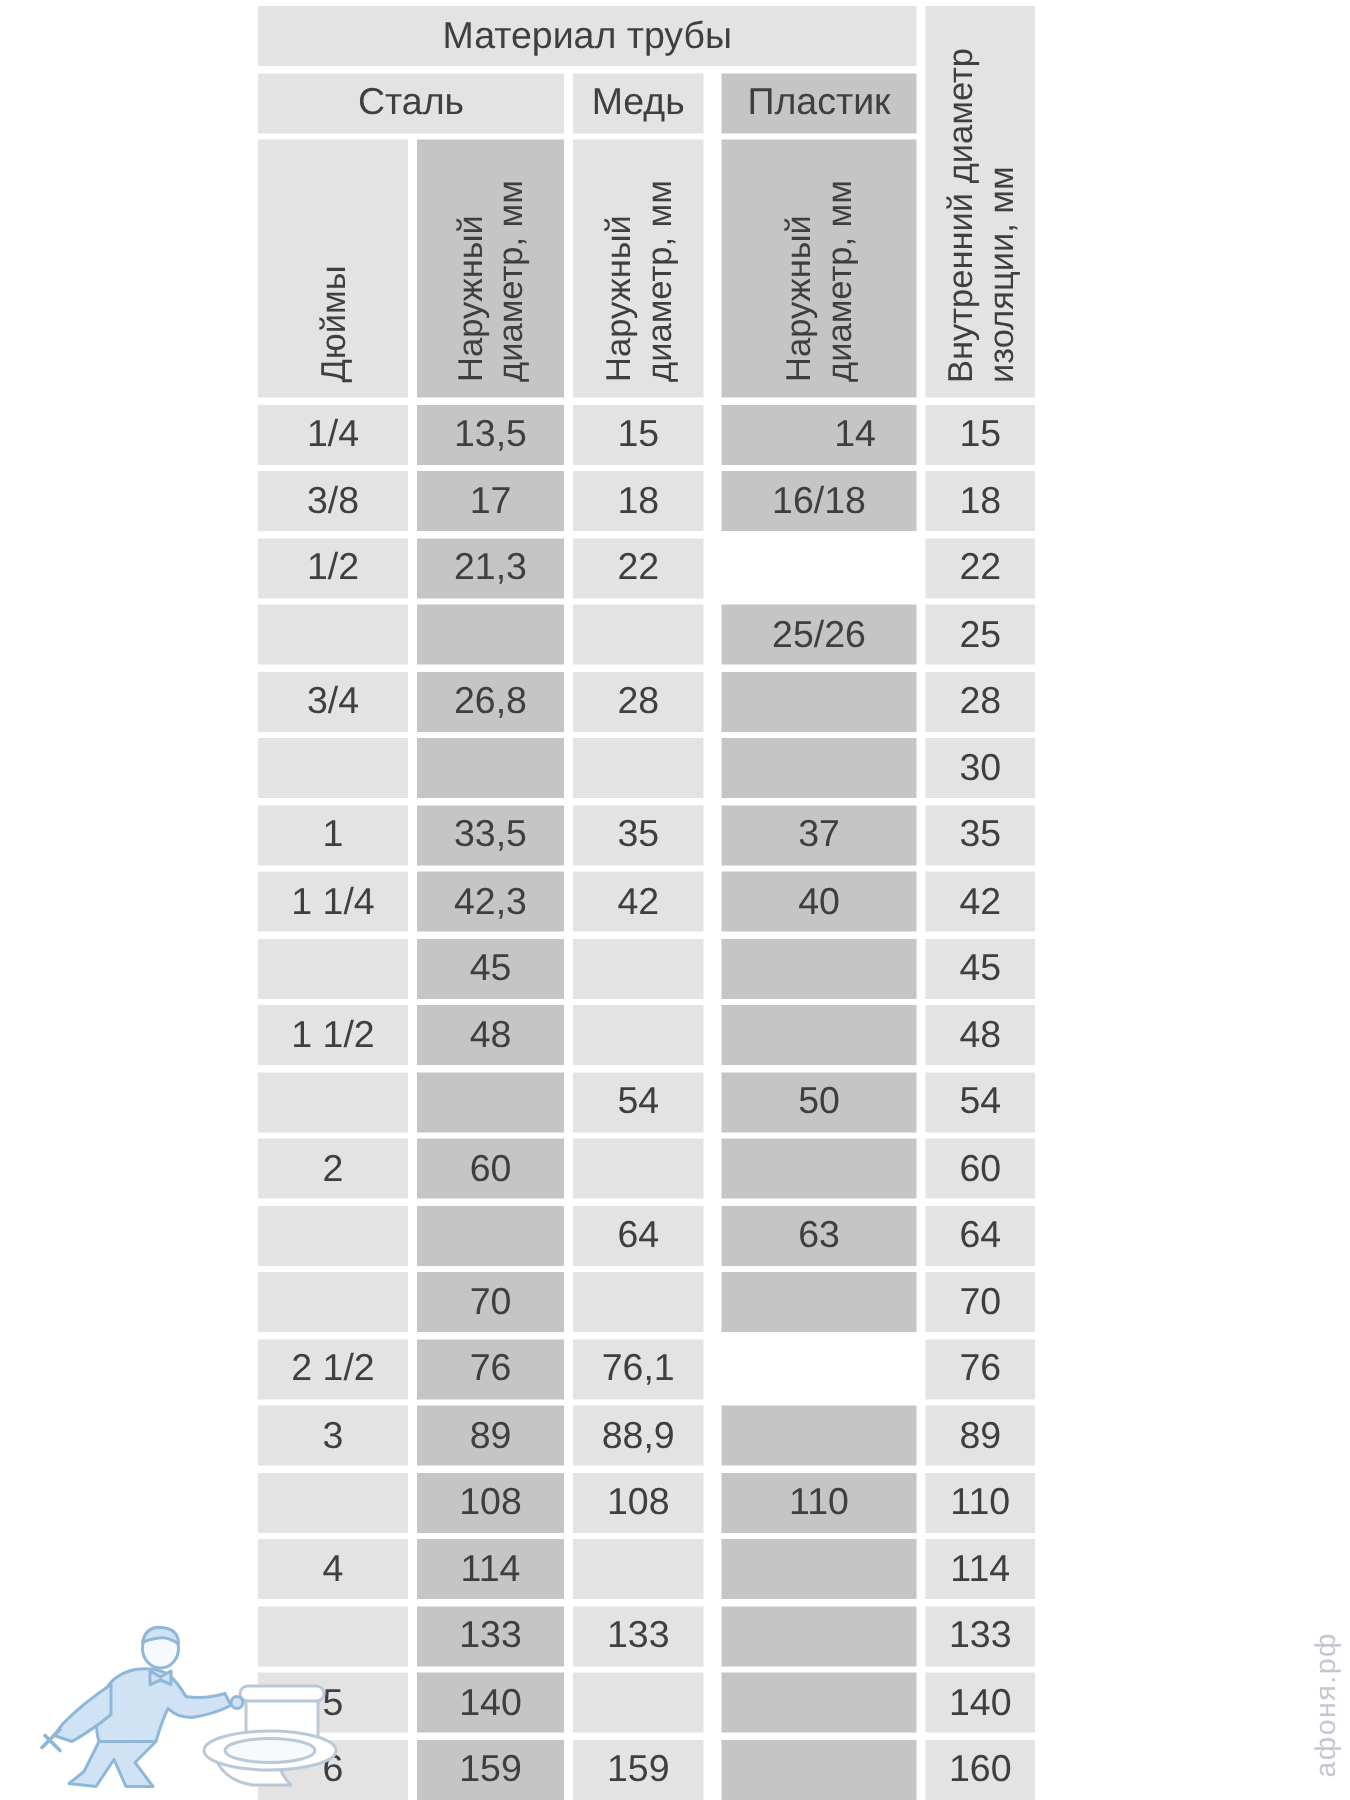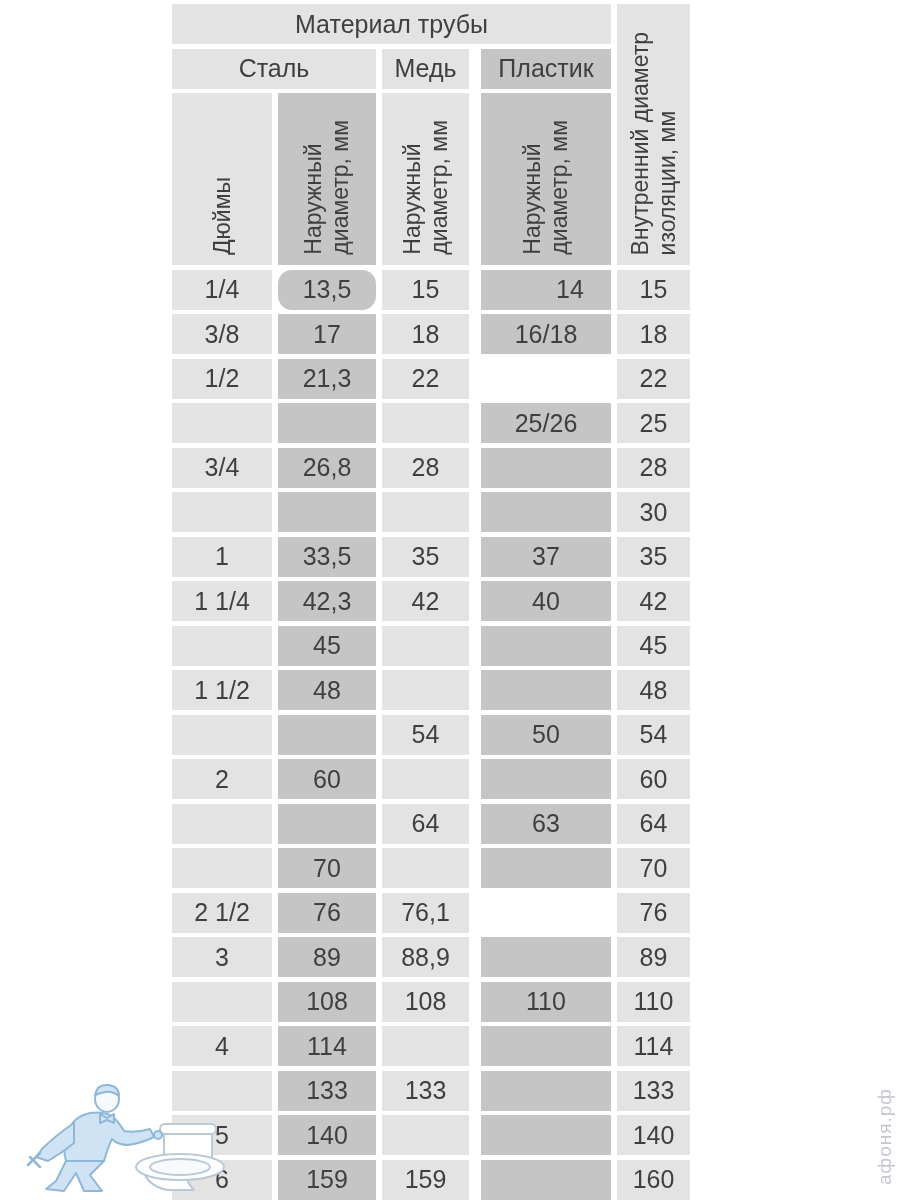--- a/index.html
+++ b/index.html
@@ -90,21 +90,21 @@
   </div>
   <div class="cell dark vcell hdr-plastic-od">
     <span class="vtext">Наружный
 диаметр, мм</span>
   </div>
   <div class="cell light vcell hdr-insul">
     <span class="vtext">Внутренний диаметр
 изоляции, мм</span>
   </div>
 <div class="cell light" style="grid-area: 4 / 1 / auto / 2;">1/4</div>
-    <div class="cell dark" style="grid-area: 4 / 2 / auto / 3; border-radius: 14px;">13,5</div>
+    <div class="cell dark" style="grid-area: 4 / 2 / auto / 3;">13,5</div>
     <div class="cell light" style="grid-area: 4 / 3 / auto / 4;">15</div>
     <div class="cell dark" style="grid-area: 4 / 5 / auto / 6; padding-left: 48px;">14</div>
     <div class="cell light" style="grid-area: 4 / 6 / auto / 7;">15</div>
     <div class="cell light" style="grid-area: 5 / 1 / auto / 2;">3/8</div>
     <div class="cell dark" style="grid-area: 5 / 2 / auto / 3;">17</div>
     <div class="cell light" style="grid-area: 5 / 3 / auto / 4;">18</div>
     <div class="cell dark" style="grid-area: 5 / 5 / auto / 6;">16/18</div>
     <div class="cell light" style="grid-area: 5 / 6 / auto / 7;">18</div>
     <div class="cell light" style="grid-area: 6 / 1 / auto / 2;">1/2</div>
     <div class="cell dark" style="grid-area: 6 / 2 / auto / 3;">21,3</div>

